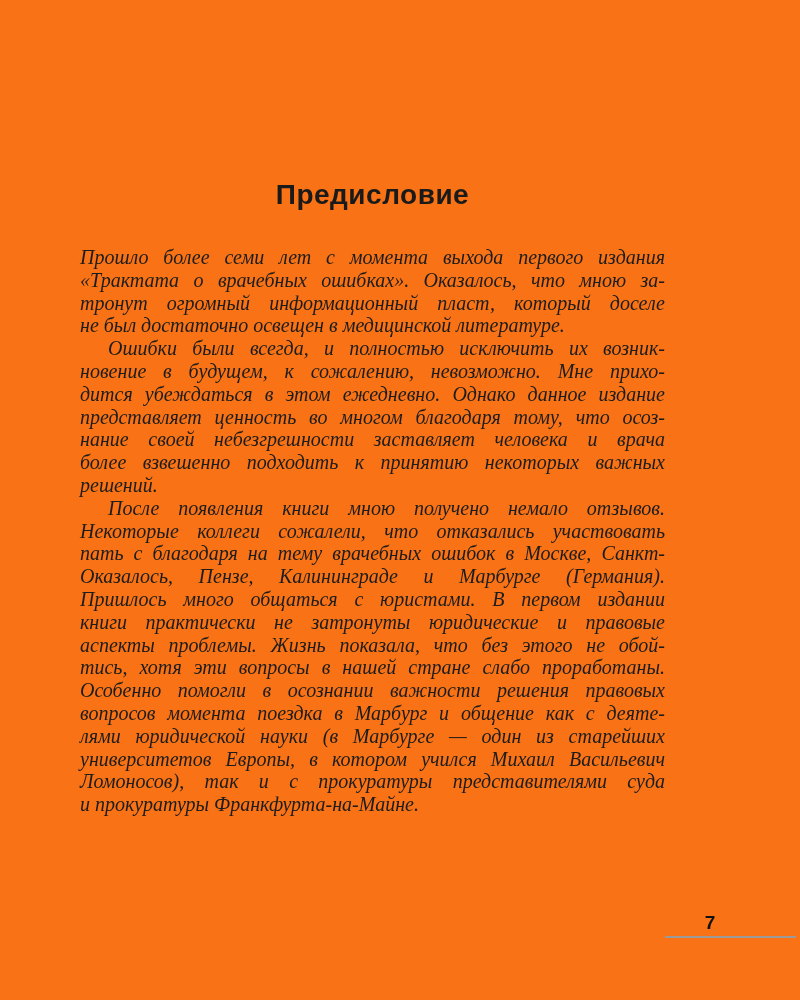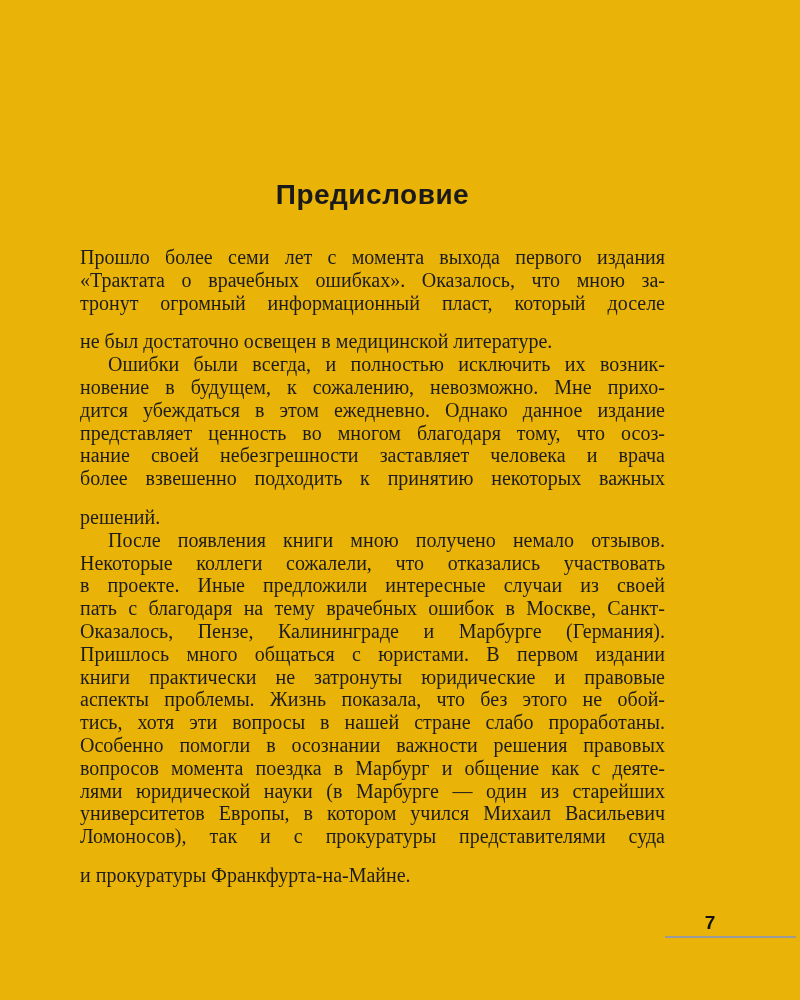--- a/index.html
+++ b/index.html
@@ -10,21 +10,21 @@
     width: 800px;
     height: 1000px;
     background: #ffffff;
     position: relative;
     overflow: hidden;
     font-family: "Liberation Serif", serif;
   }
   .page {
     position: absolute;
     inset: 0;
-    background: #eab308;
+    background: #f97316;
   }
   .title {
     position: absolute;
     top: 180px;
     left: 80px;
     width: 585px;
     margin: 0;
     text-align: center;
     font-family: "Liberation Sans", sans-serif;
     font-weight: bold;
@@ -34,35 +34,35 @@
     color: #1a1a1a;
   }
   .body-text {
     position: absolute;
     top: 246px;
     left: 80px;
     width: 585px;
     color: #1c1c1c;
     font-size: 20px;
     line-height: 22.8px;
+    font-style: italic;
   }
   .paragraph {
     margin: 0;
   }
   .line {
     text-align: justify;
     text-align-last: justify;
     white-space: normal;
   }
   .line.indent {
     padding-left: 28px;
   }
   .line.last {
     text-align-last: left;
-    margin-top: 16px;
   }
   .footer-pagenum {
     position: absolute;
     top: 912px;
     left: 665px;
     width: 90px;
     text-align: center;
     font-family: "Liberation Sans", sans-serif;
     font-weight: bold;
     font-size: 19px;
@@ -96,21 +96,20 @@
         <div class="line">новение в будущем, к сожалению, невозможно. Мне прихо-</div>
         <div class="line">дится убеждаться в этом ежедневно. Однако данное издание</div>
         <div class="line">представляет ценность во многом благодаря тому, что осоз-</div>
         <div class="line">нание своей небезгрешности заставляет человека и врача</div>
         <div class="line">более взвешенно подходить к принятию некоторых важных</div>
         <div class="line last">решений.</div>
       </div>
       <div class="paragraph">
         <div class="line indent">После появления книги мною получено немало отзывов.</div>
         <div class="line">Некоторые коллеги сожалели, что отказались участвовать</div>
-        <div class="line">в проекте. Иные предложили интересные случаи из своей</div>
       </div>
       <div class="paragraph">
         <div class="line">пать с благодаря на тему врачебных ошибок в Москве, Санкт-</div>
         <div class="line">Оказалось, Пензе, Калининграде и Марбурге (Германия).</div>
         <div class="line">Пришлось много общаться с юристами. В первом издании</div>
         <div class="line">книги практически не затронуты юридические и правовые</div>
         <div class="line">аспекты проблемы. Жизнь показала, что без этого не обой-</div>
         <div class="line">тись, хотя эти вопросы в нашей стране слабо проработаны.</div>
         <div class="line">Особенно помогли в осознании важности решения правовых</div>
         <div class="line">вопросов момента поездка в Марбург и общение как с деяте-</div>

